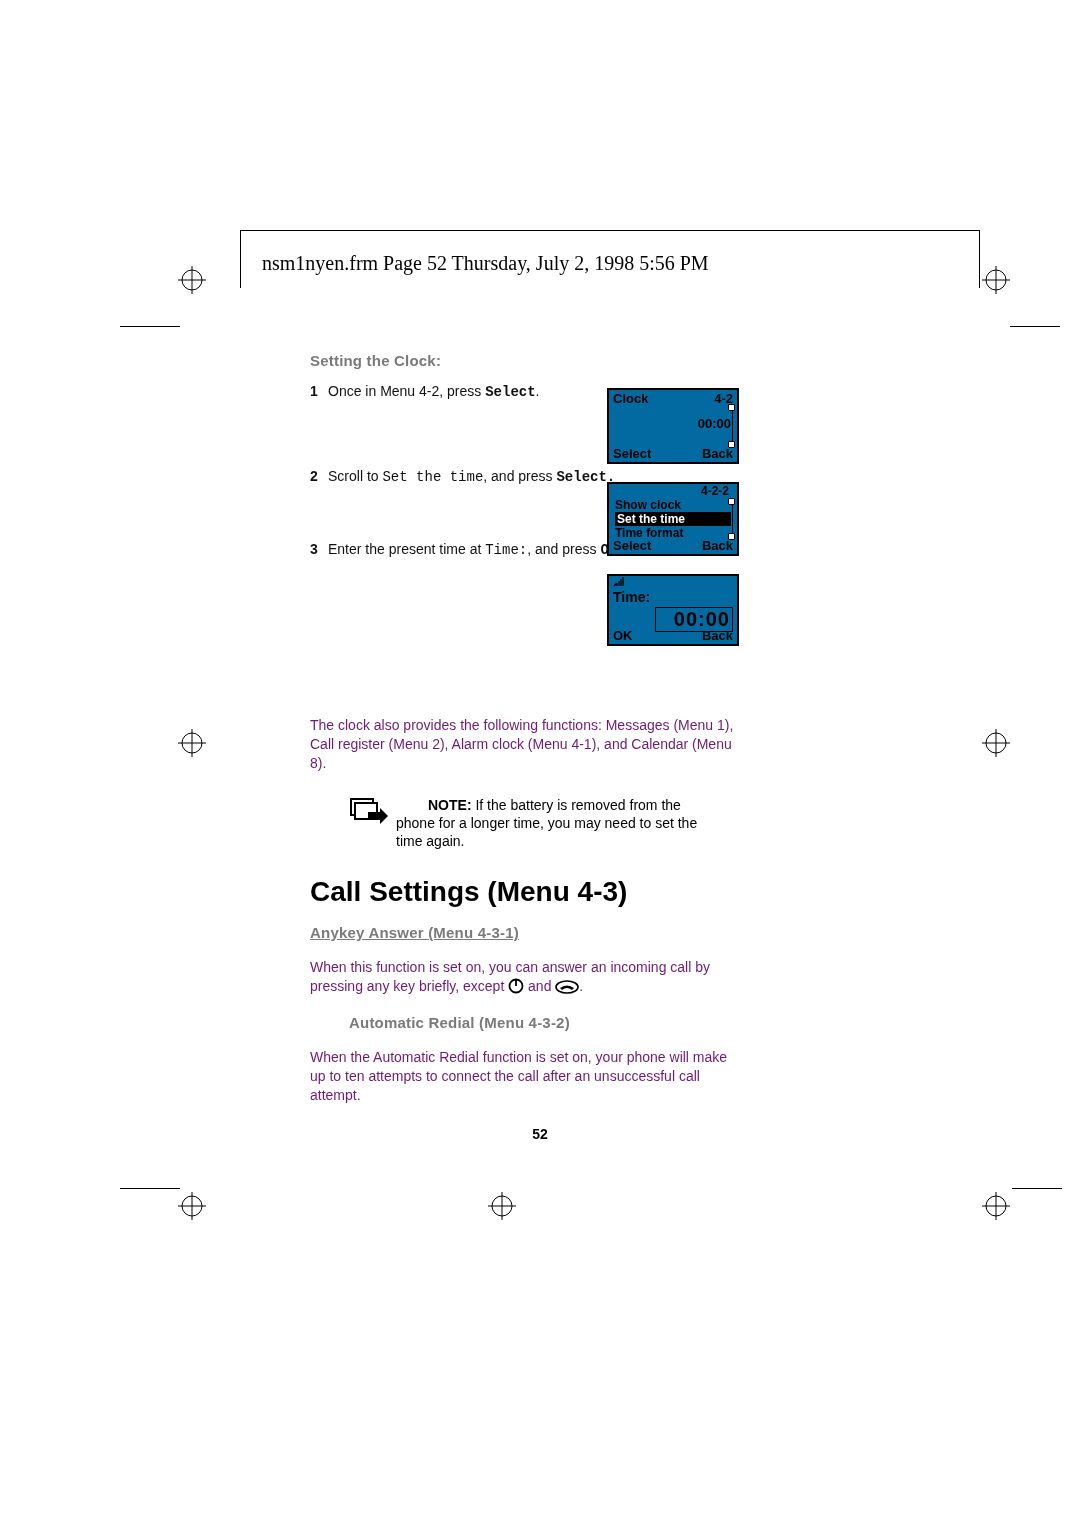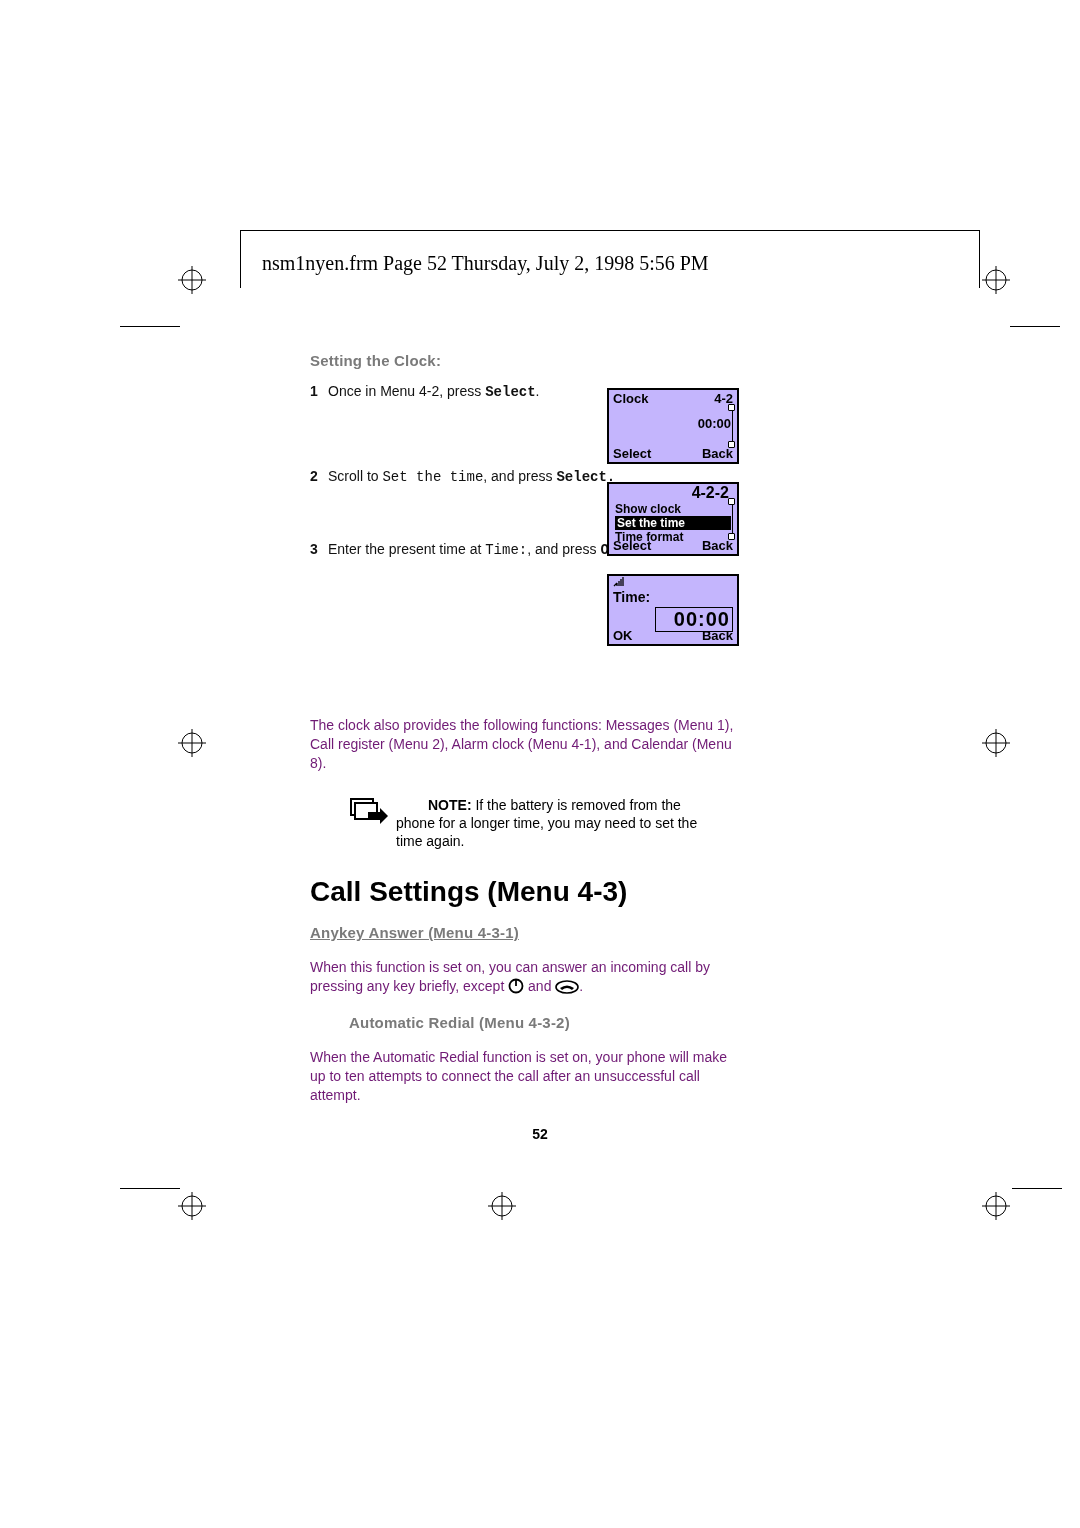--- a/index.html
+++ b/index.html
@@ -87,38 +87,38 @@
   .para {
     font-family: Helvetica, Arial, sans-serif;
     font-size: 14px;
     line-height: 1.35;
     color:#701a75;
   }
 
   .phone-screen {
     position: absolute;
     border: 2px solid #000;
-    background: #c4b5fd;
+    background: #0369a1;
     font-family: Arial, Helvetica, sans-serif;
     box-sizing: border-box;
   }
   .ps1 { top: 388px; left: 607px; width: 132px; height: 76px; }
   .ps2 { top: 482px; left: 607px; width: 132px; height: 74px; }
   .ps3 { top: 574px; left: 607px; width: 132px; height: 72px; }
   .ps-row-top { display:flex; justify-content:space-between; font-size:13px; font-weight:bold; padding:1px 4px 0 4px; }
   .ps-row-bot { display:flex; justify-content:space-between; font-size:13px; font-weight:bold; position:absolute; bottom:1px; left:4px; right:4px;}
   .ps-mid { text-align:right; padding-right:6px; font-size:13px; font-weight:bold; margin-top:10px;}
   .ps-scroll { position:absolute; right:2px; top:4px; bottom:16px; width:5px; }
   .ps-scroll .track { position:absolute; right:2px; width:1px; top:16px; bottom:4px; background:#000;}
   .ps-scroll .head  { position:absolute; right:0px; top:10px; width:5px; height:5px; border:1px solid #000; background:#fff; border-radius:1px;}
   .ps-scroll .foot  { position:absolute; right:0px; bottom:-2px; width:5px; height:5px; border:1px solid #000; background:#fff; border-radius:1px;}
 
   .ps-list { font-size:12px; font-weight:bold; padding:0 6px; }
   .ps-list .sel { background:#000; color:#fff; padding:0 2px; display:inline-block; width: calc(100% - 4px); }
-  .ps-title-right { font-size:16px; font-weight:bold; text-align:right; padding-right:8px;}
+  .ps-title-right { font-size:12px; font-weight:bold; text-align:right; padding-right:8px;}
 
   .time-entry-box {
     border:1.5px solid #000;
     margin:2px 4px 0 46px;
     text-align:right;
     font-family: Arial, sans-serif;
     font-weight:bold;
     font-size:20px;
     letter-spacing:1px;
     padding-right:2px;

